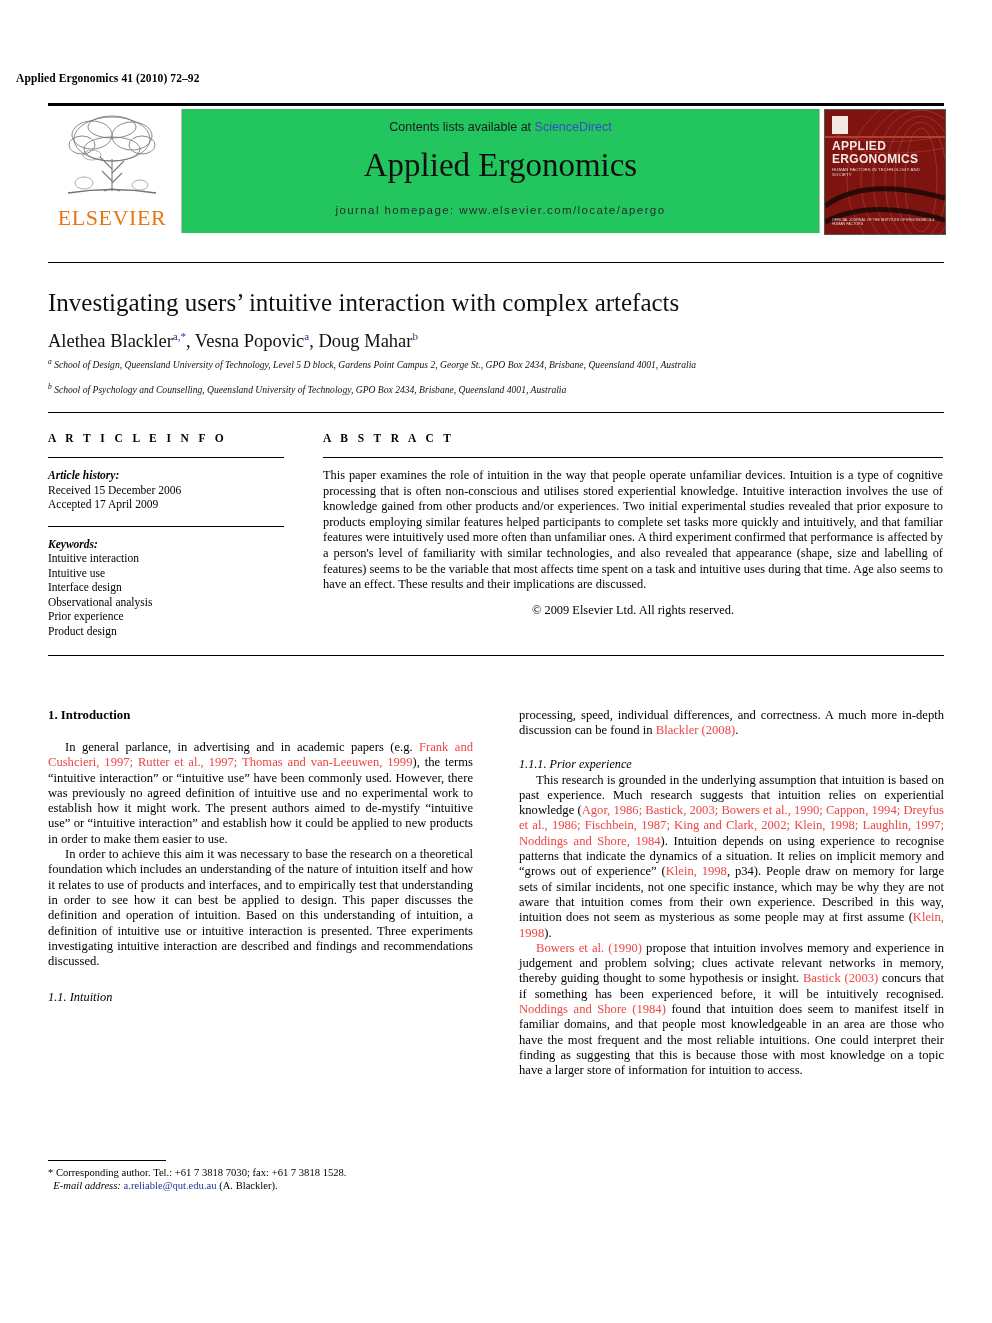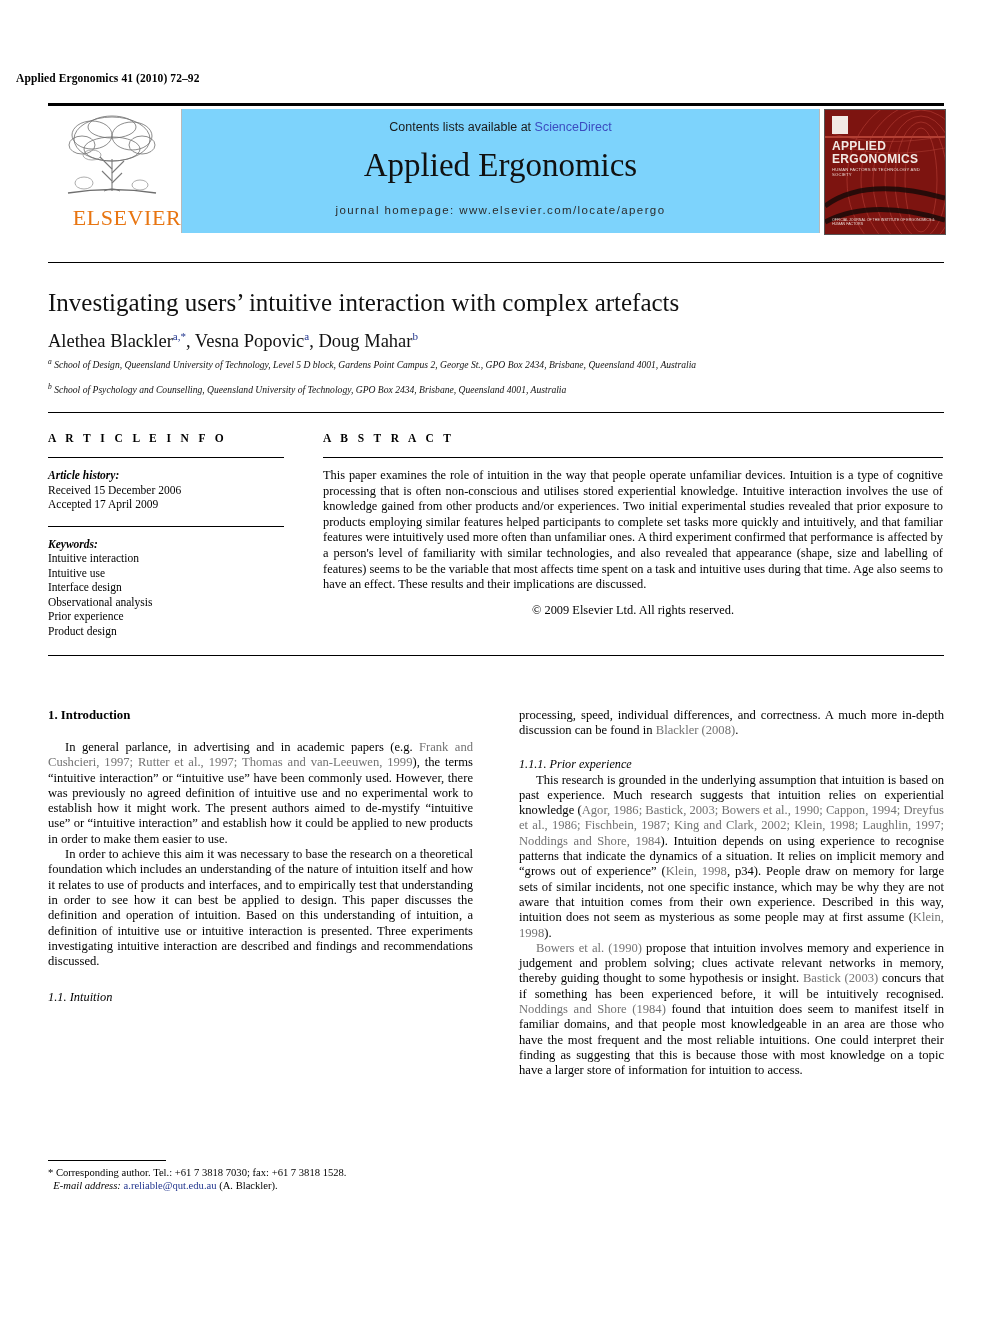--- a/index.html
+++ b/index.html
@@ -51,34 +51,34 @@
     left: 0; top: 6px;
     width: 128px;
     height: 127px;
   }
   .tree-svg {
     position: absolute;
     left: 14px; top: 2px;
   }
   .elsevier-word {
     position: absolute;
-    left: 15px; top: 96px;
+    left: 0; top: 96px;
     width: 128px;
     text-align: center;
     font-family: "Liberation Serif", serif;
     font-size: 22px;
     letter-spacing: 0.6px;
     color: #e87511;
   }
   .banner {
     position: absolute;
     left: 133px; top: 6px;
     width: 637px;
     height: 124px;
-    background: #7dd3fc;
+    background: #22c55e;
     border-left: 1px solid #b9b9b9;
     border-right: 1px solid #b9b9b9;
   }
   .contents-line {
     position: absolute;
     left: 0; top: 11px;
     width: 637px;
     text-align: center;
     font-family: "Liberation Sans", sans-serif;
     font-size: 12.5px;
@@ -290,21 +290,21 @@
     font-weight: normal;
     margin: 18px 0 1px 0;
     line-height: 15px;
   }
   p.para {
     margin: 0;
     text-indent: 17px;
   }
   p.para.cont { text-indent: 0; }
   a.ref {
-    color: #737373;
+    color: #ef4444;
     text-decoration: none;
   }
 
   
   .footnote-rule {
     position: absolute;
     left: 48px; top: 1160px;
     width: 118px;
     height: 1px;
     background: #000;

